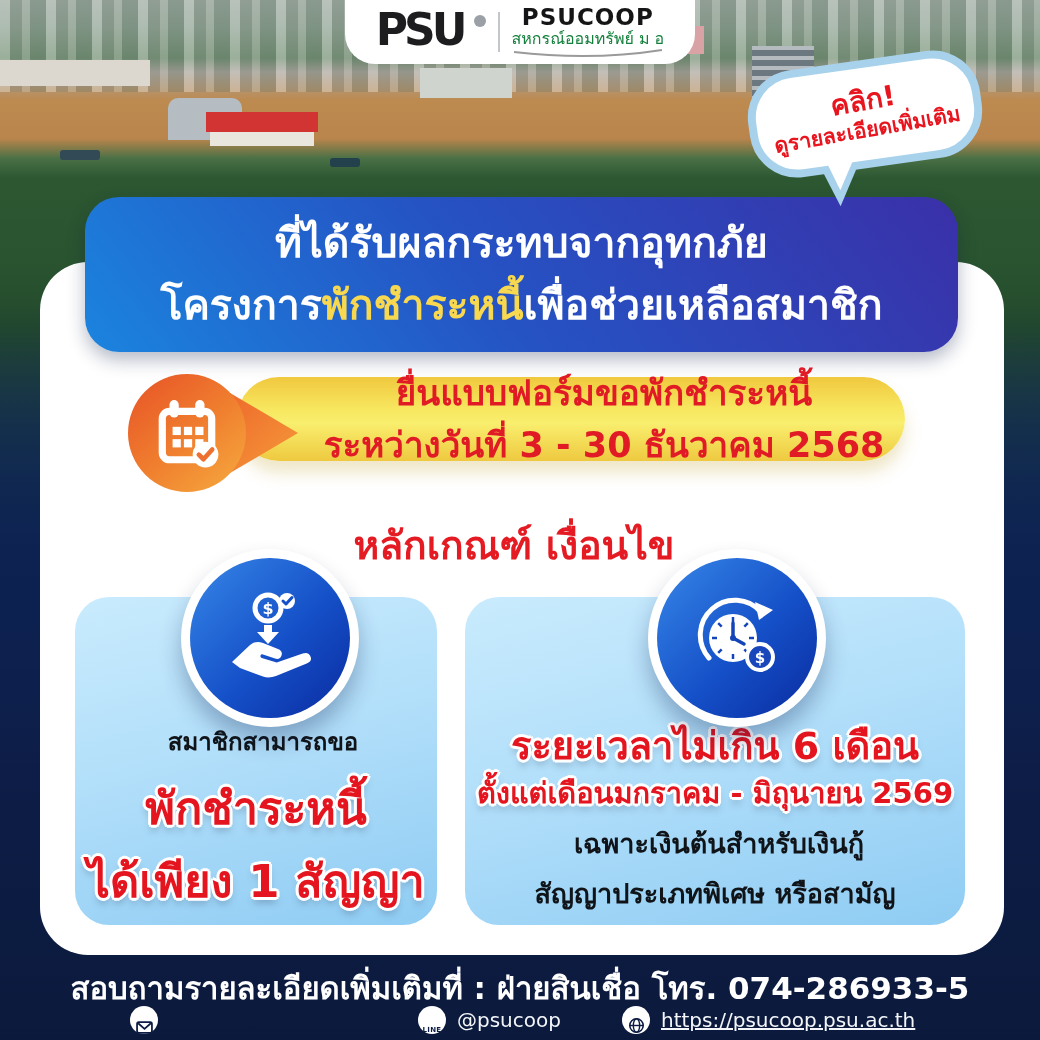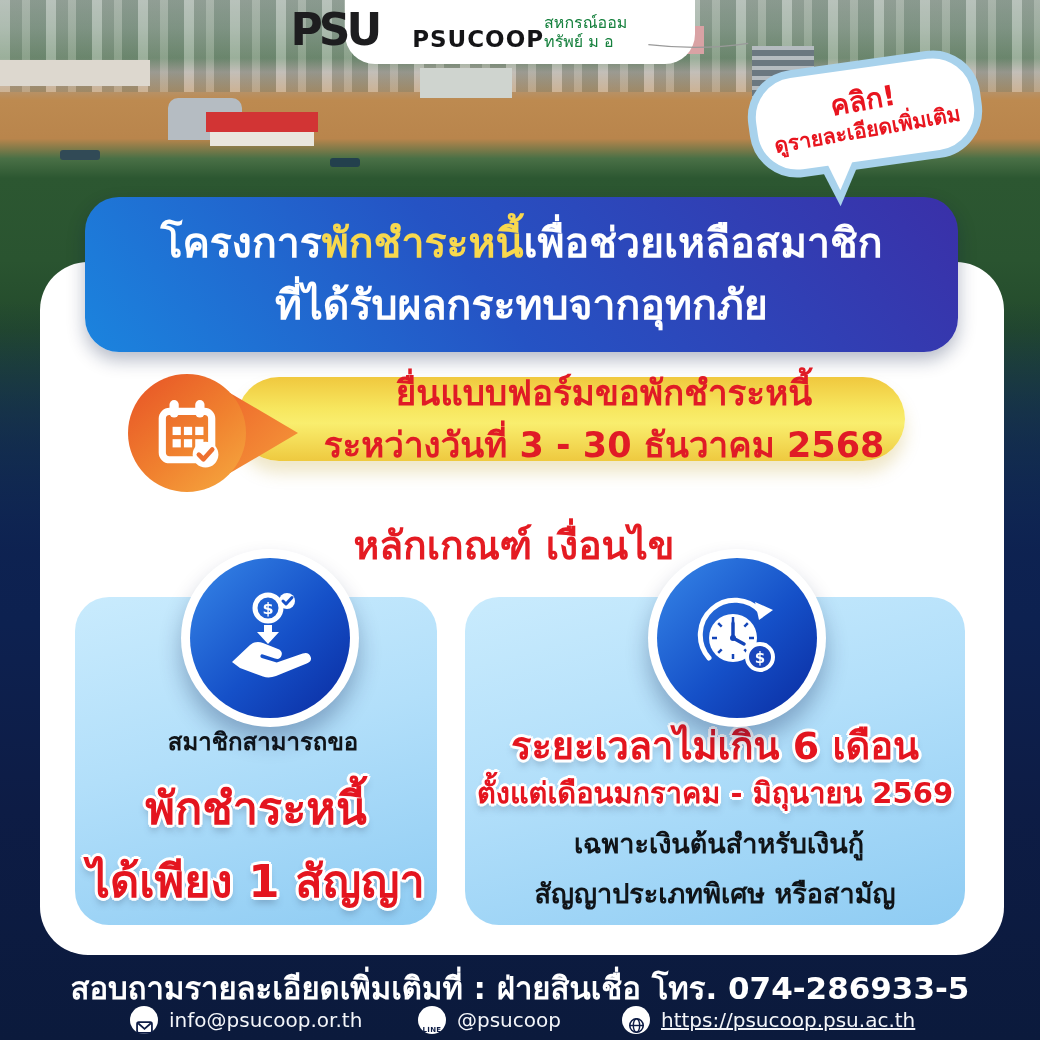--- a/index.html
+++ b/index.html
@@ -33,21 +33,21 @@
   #navy-overlay { left:0; top:0; width:1040px; height:1040px; z-index:3;
     background:linear-gradient(180deg, rgba(13,33,80,0) 0%, rgba(13,33,80,0) 29%,
       rgba(13,33,80,.55) 42%, rgba(13,33,80,.93) 53%, #0d2150 60%, #0d1c45 78%, #0b1a3c 100%); }
 
   
   #logo-pill { left:345px; top:0; width:350px; height:64px; background:#fff; z-index:8;
     border-radius:0 0 30px 30px; display:flex; align-items:center; justify-content:center; gap:12px; }
   #psu-mark { font-weight:900; font-size:44px; letter-spacing:-4px; color:#1d1d1f; line-height:1; padding-bottom:4px; }
   #psu-dot { width:12px; height:12px; border-radius:50%; background:#9aa0a6; margin:-22px 0 0 -2px; }
   #logo-divider { width:2px; height:40px; background:#c3c6ca; }
-  #logo-right { display:flex; flex-direction:row; align-items:flex-end; }
+  #logo-right { display:flex; flex-direction:column; align-items:center; }
   #coop-name { font-weight:900; font-size:23px; letter-spacing:1px; color:#151517; line-height:1.05; }
   #coop-sub  { font-size:16px; color:#15803d; line-height:1.2; }
 
   
   #bubble { left:748px; top:60px; width:234px; height:108px; z-index:8;
     background:#fff; border:8px solid #a8d2ec; border-radius:48px;
     transform:rotate(-8deg); display:flex; flex-direction:column; align-items:center; justify-content:center; }
   #bubble-tail-outer { position:absolute; left:58px; bottom:-42px; width:0; height:0;
     border-left:14px solid transparent; border-right:24px solid transparent; border-top:40px solid #a8d2ec; }
   #bubble-tail-inner { position:absolute; left:64px; bottom:-26px; width:0; height:0;
@@ -154,24 +154,24 @@
   <div id="bubble" class="abs">
     <div id="bubble-tail-outer"></div>
     <div id="bubble-tail-inner"></div>
     <span id="bubble-line1">คลิก!</span>
     <span id="bubble-line2">ดูรายละเอียดเพิ่มเติม</span>
   </div>
 
   <div id="main-card" class="abs"></div>
 
   <div id="title-banner" class="abs">
+    <div class="title-line">ที่ได้รับผลกระทบจากอุทกภัย</div>
     <div class="title-line">
       <span>โครงการ</span><span class="title-hl">พักชำระหนี้</span><span>เพื่อช่วยเหลือสมาชิก</span>
     </div>
-    <div class="title-line">ที่ได้รับผลกระทบจากอุทกภัย</div>
   </div>
 
   <div id="ribbon-bar" class="abs">
     <div class="ribbon-line">ยื่นแบบฟอร์มขอพักชำระหนี้</div>
     <div class="ribbon-line">ระหว่างวันที่ 3 - 30 ธันวาคม 2568</div>
   </div>
   <div id="ribbon-arrow" class="abs"></div>
   <div id="ribbon-circle" class="abs">
     <svg width="70" height="70" viewBox="0 0 68 68">
       <rect x="10" y="13" width="48" height="47" rx="7" fill="none" stroke="#fff" stroke-width="7"></rect>
@@ -241,21 +241,20 @@
 
   <div id="footer-line" class="abs">สอบถามรายละเอียดเพิ่มเติมที่ : ฝ่ายสินเชื่อ โทร. 074-286933-5</div>
 
   <div id="contact-email" class="abs contact">
     <span class="contact-icon">
       <svg width="17" height="13" viewBox="0 0 24 18">
         <rect x="1.5" y="1.5" width="21" height="15" rx="2.5" fill="none" stroke="#0d1c45" stroke-width="2.5"></rect>
         <path d="M3 3 L12 11 L21 3" fill="none" stroke="#0d1c45" stroke-width="2.5"></path>
       </svg>
     </span>
-    <span>info@psucoop.or.th</span>
   </div>
 
   <div id="contact-line" class="abs contact">
     <span class="contact-icon">
       <span id="line-badge">LINE</span>
     </span>
     <span>@psucoop</span>
   </div>
 
   <div id="contact-website" class="abs contact">

